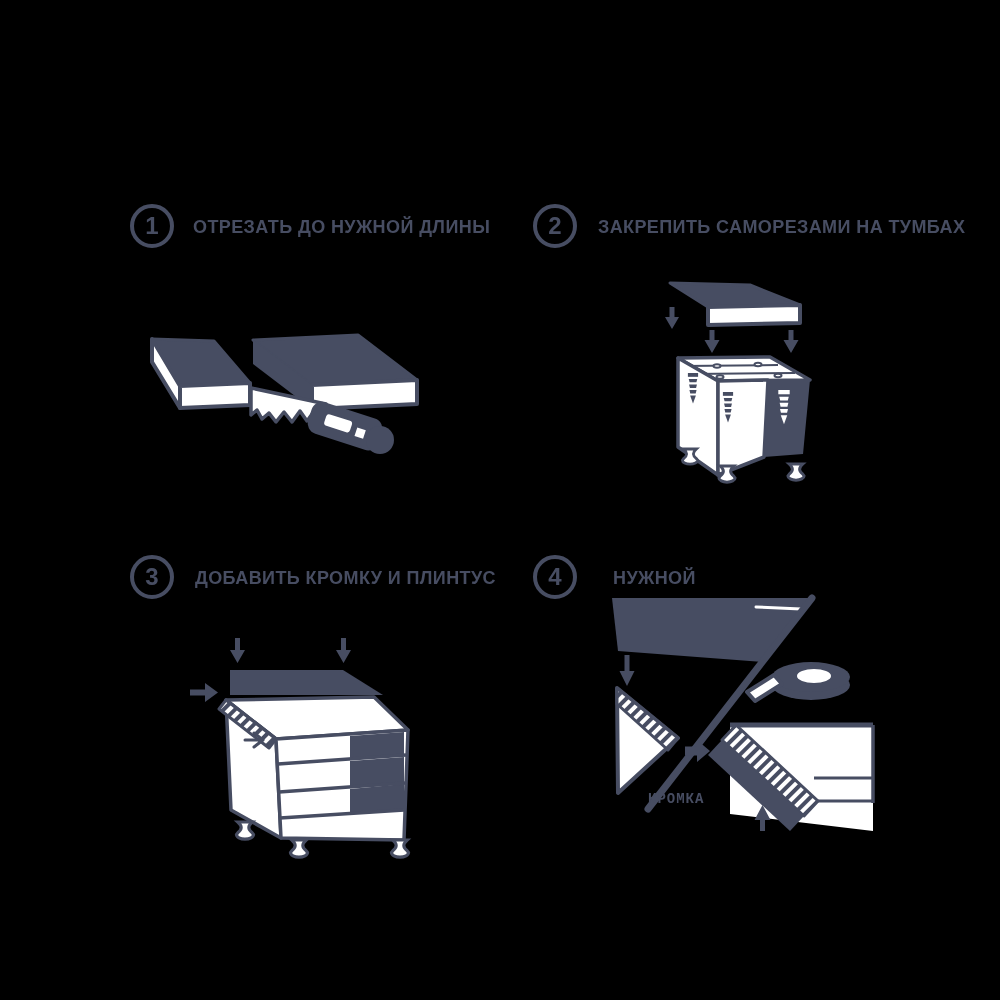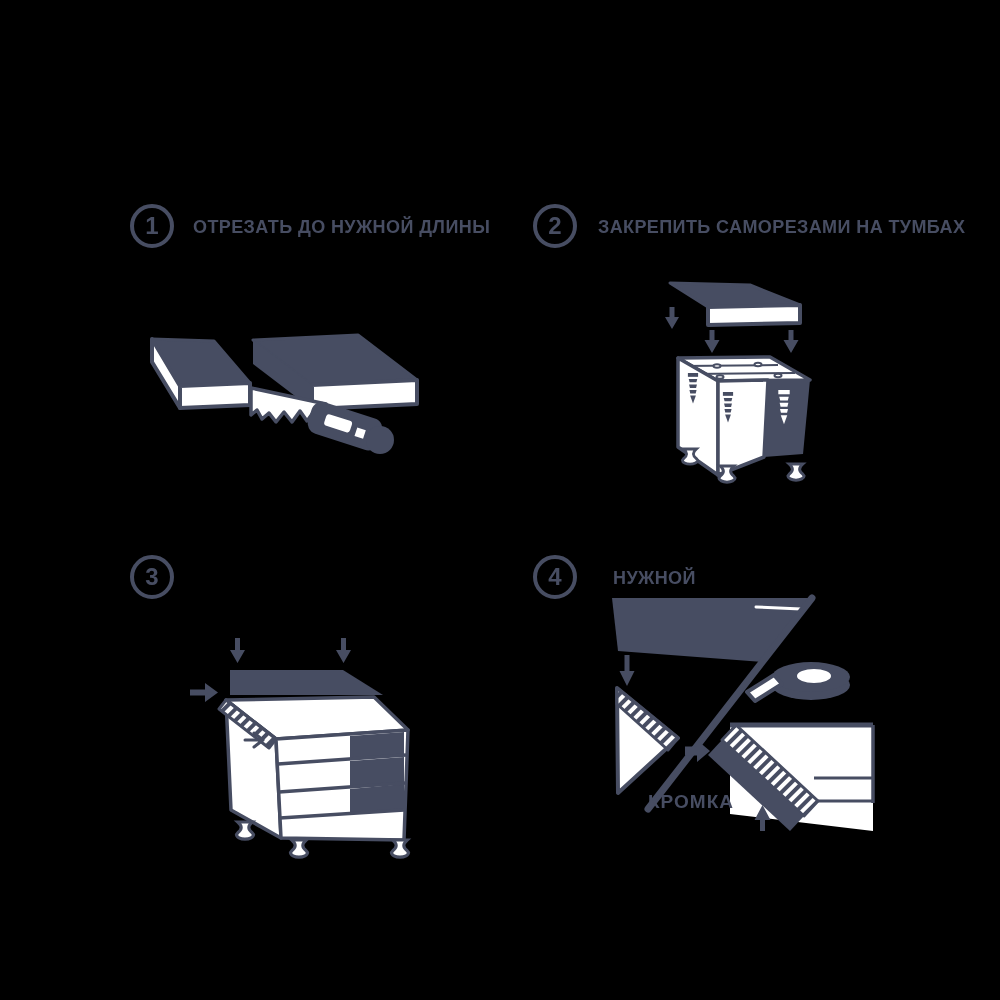--- a/index.html
+++ b/index.html
@@ -6,22 +6,22 @@
   html,body{margin:0;padding:0;background:var(--bg);}
   .sheet{position:relative;width:1000px;height:1000px;background:var(--bg);overflow:hidden;
          font-family:"Liberation Sans",sans-serif;}
   .circle{position:absolute;width:44px;height:44px;box-sizing:border-box;
           border:4px solid var(--ink);border-radius:50%;
           display:flex;align-items:center;justify-content:center;
           font-weight:700;font-size:24px;color:var(--ink);}
   .title{position:absolute;height:44px;line-height:46px;font-weight:700;font-size:18px;
          letter-spacing:.4px;color:var(--ink);white-space:nowrap;}
   .illus{position:absolute;}
-  .edge-label{position:absolute;font-weight:700;font-size:19px;letter-spacing:1px;
-              color:var(--ink);white-space:nowrap;}
+  .edge-label{position:absolute;font-weight:700;font-size:14px;letter-spacing:1px;
+              color:var(--ink);white-space:nowrap;font-family:Liberation Mono, monospace;}
   .fi{fill:var(--ink);} .fw{fill:var(--paper);} .fn{fill:none;}
   .si{stroke:var(--ink);} .sw{stroke:var(--paper);}
 </style>
 </head>
 <body>
 
 <div class="sheet">
 
   <div class="circle" style="left:130px;top:204px">
     <span>1</span>
@@ -92,20 +92,21 @@
       <use href="#screwShape" class="fw" transform="translate(144,120) scale(0.95)"></use>
       <use href="#footShape" class="fw si" stroke-width="3.5" transform="translate(50,179) scale(0.8)"></use>
       <use href="#footShape" class="fw si" stroke-width="3.5" transform="translate(87,196) scale(0.85)"></use>
       <use href="#footShape" class="fw si" stroke-width="3.5" transform="translate(156,194) scale(0.85)"></use>
     </g>
   </svg>
 
   <div class="circle" style="left:130px;top:555px">
     <span>3</span>
   </div>
+  <div class="title" style="left:195px;top:555px">ДОБАВИТЬ КРОМКУ И ПЛИНТУС</div>
 
   <svg class="illus" style="left:160px;top:612px" width="300" height="285" viewBox="0 0 300 285">
     <defs>
       <pattern id="p3" width="8" height="8" patternUnits="userSpaceOnUse" patternTransform="rotate(45)">
         <rect width="8" height="8" fill="var(--paper)"></rect>
         <rect width="4" height="8" fill="var(--ink)"></rect>
       </pattern>
       <g id="footShape3">
         <path d="M-8,0 H8 C3,4.5 3,8 8,12 L9.5,14 A9.5,5 0 0 1 -9.5,14 L-8,12 C-3,8 -3,4.5 -8,0 Z"></path>
       </g>

